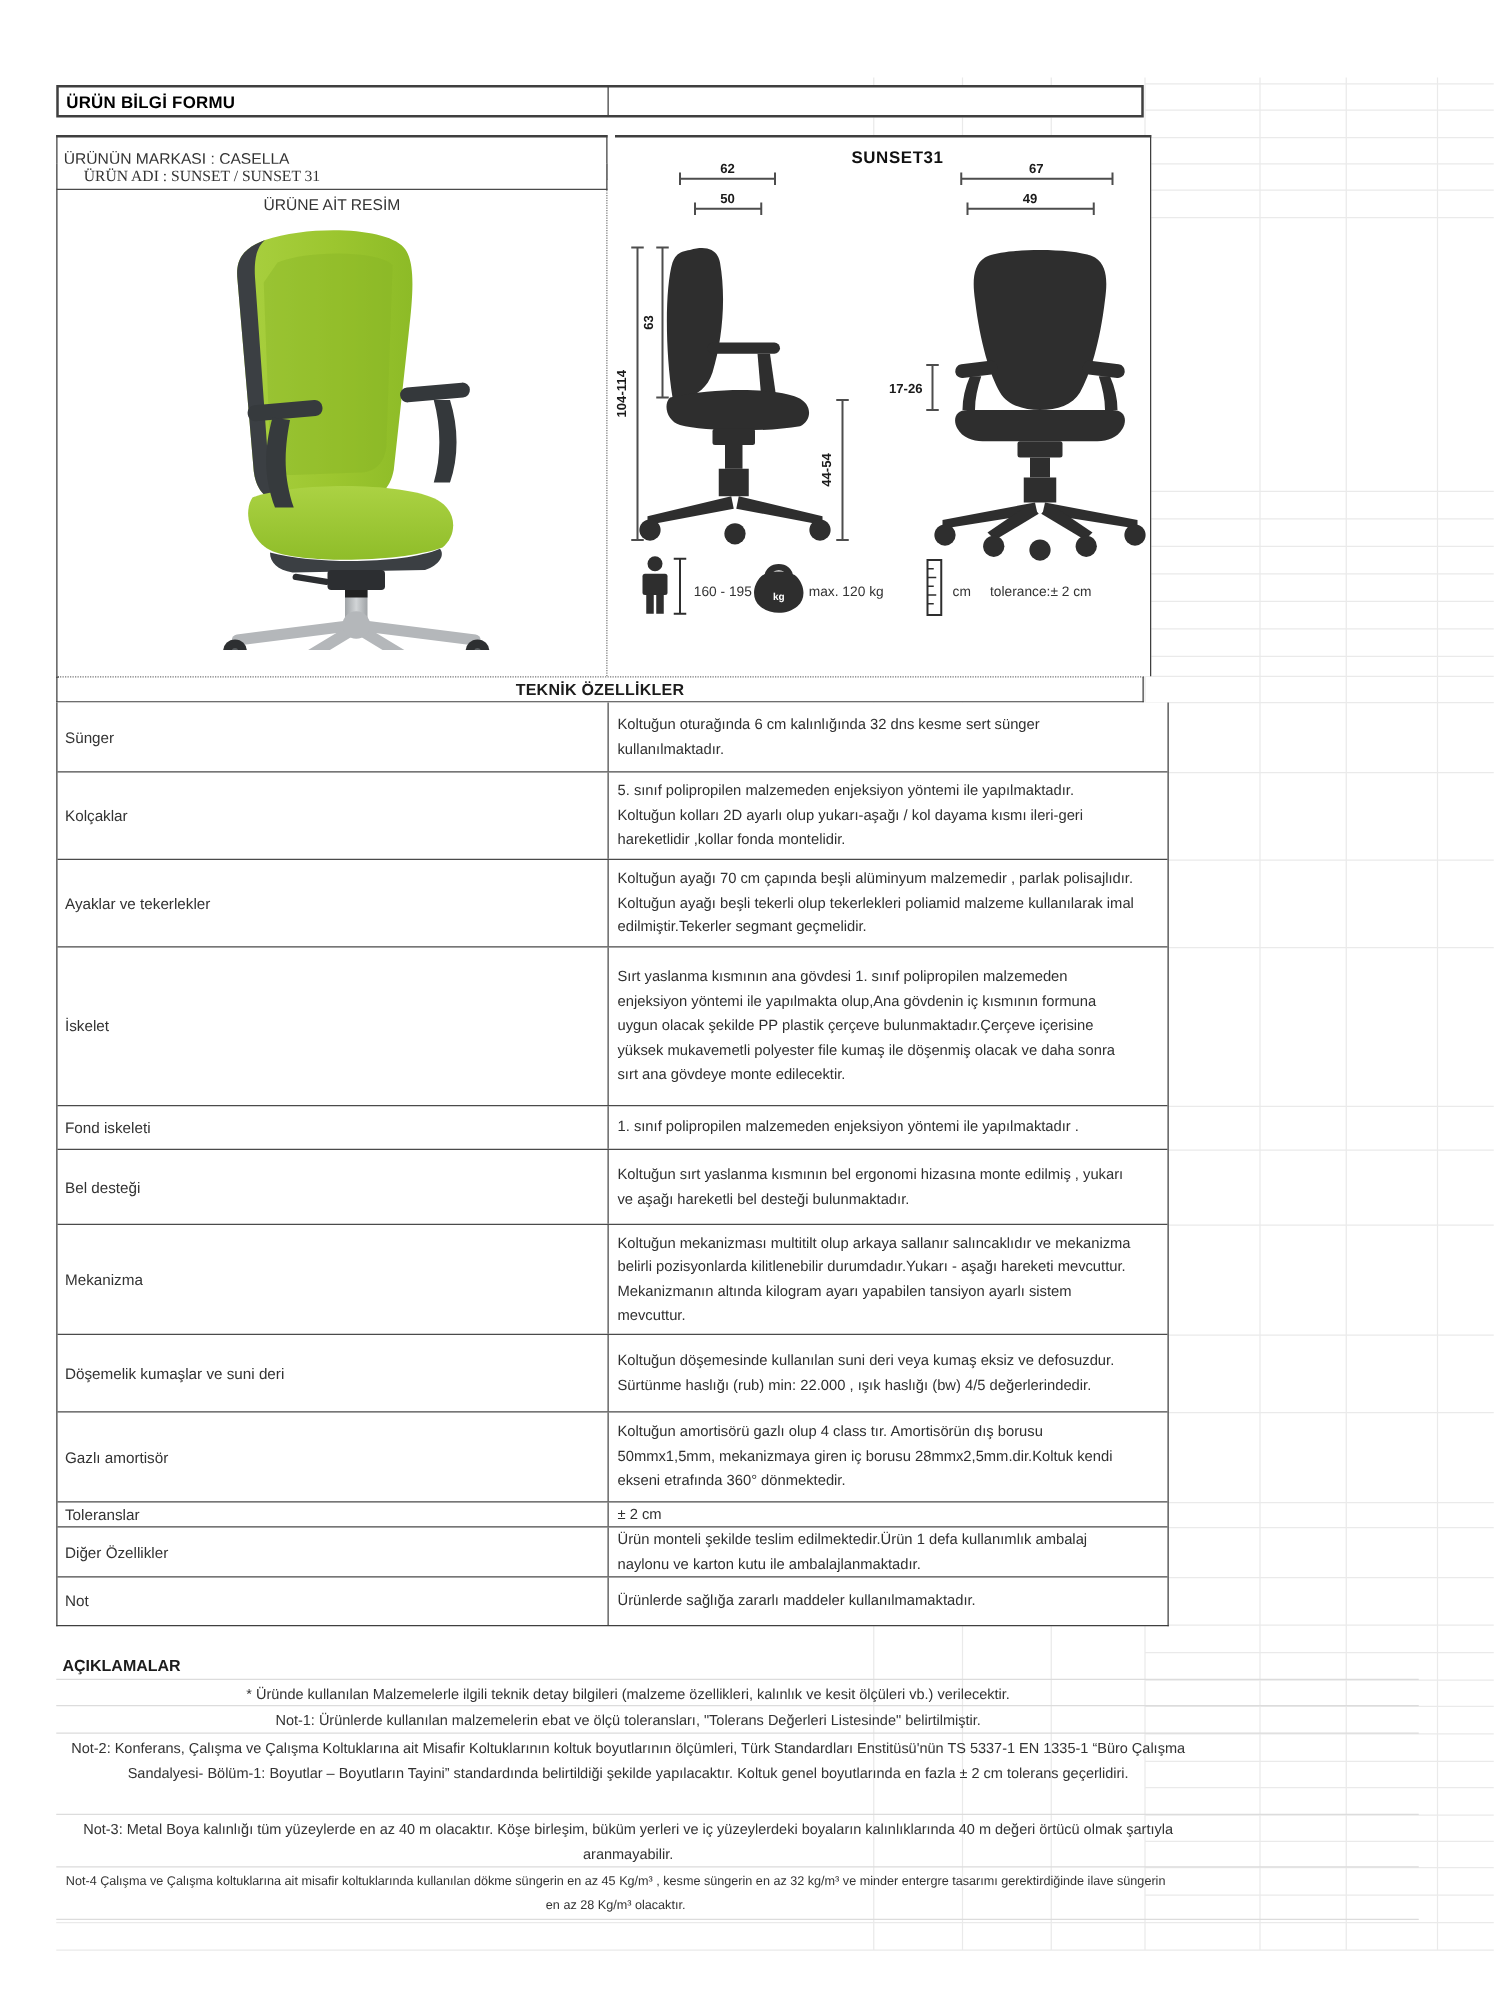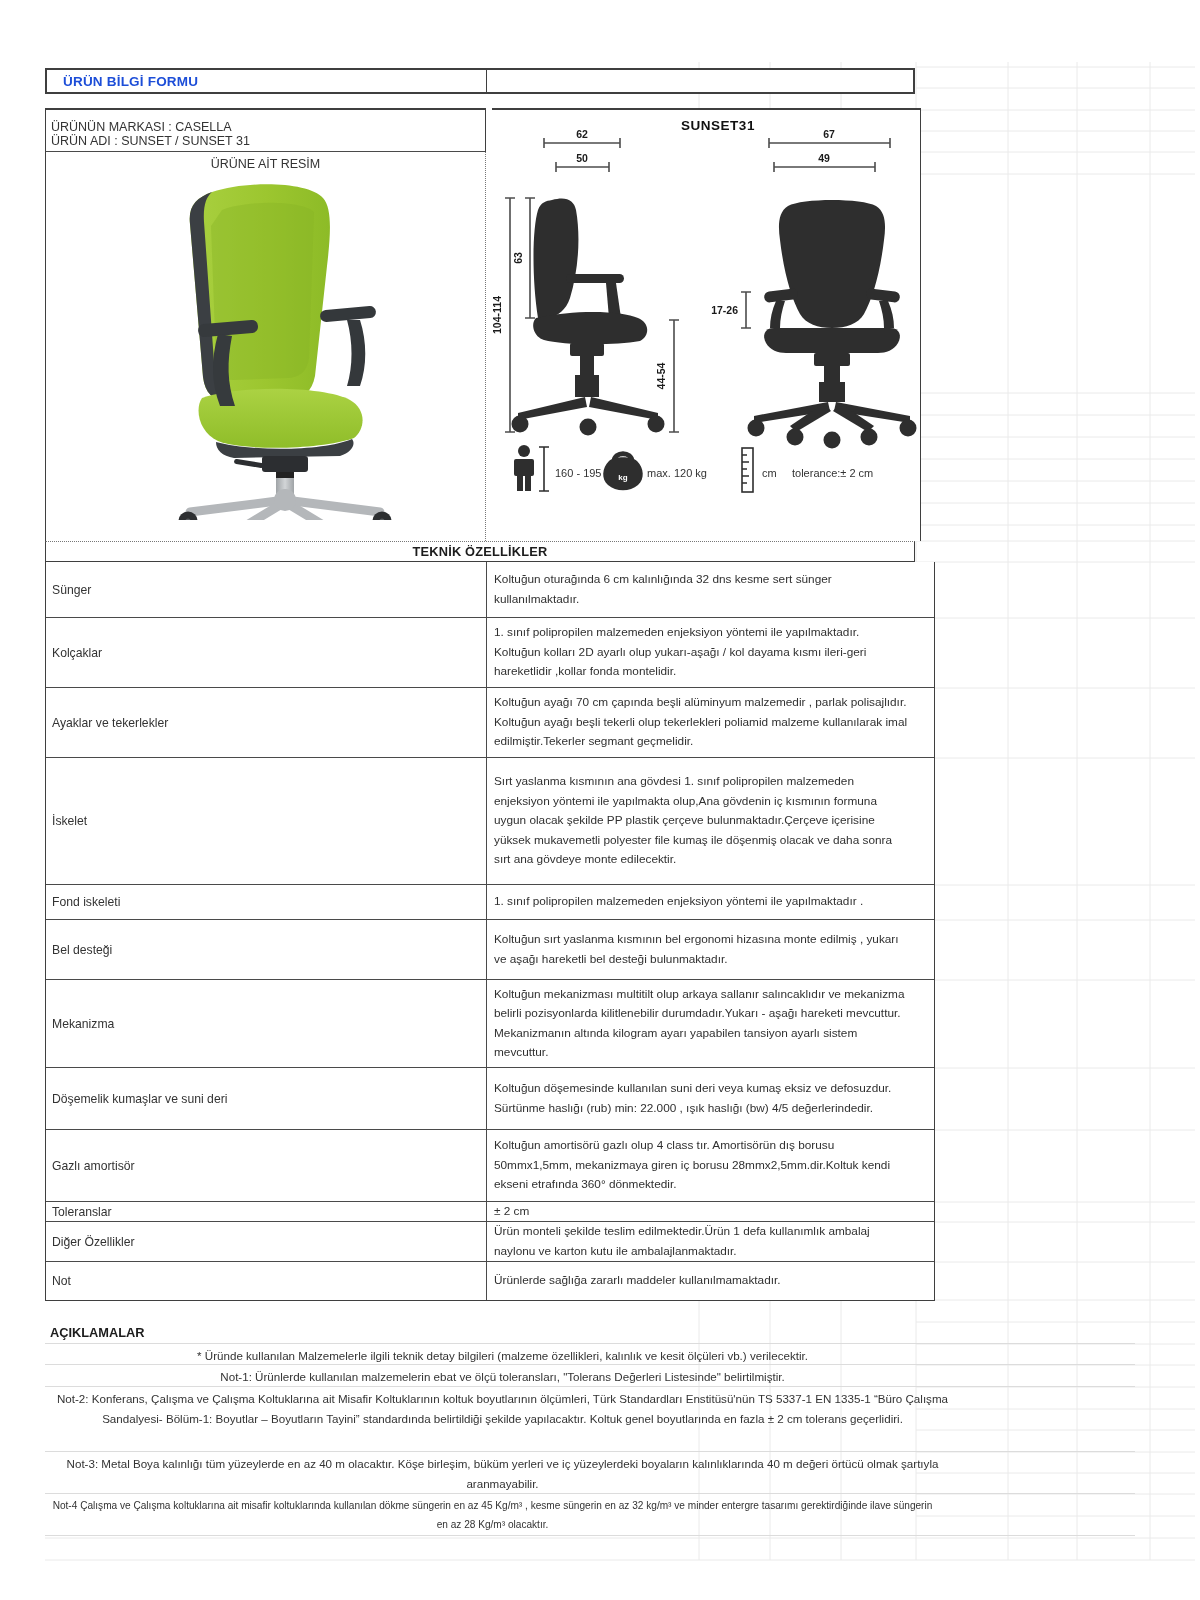--- a/index.html
+++ b/index.html
@@ -8,36 +8,36 @@
     font-family:"Liberation Sans","DejaVu Sans",sans-serif;color:#2e2e2e;
     overflow:hidden;
   }
   .abs{position:absolute;box-sizing:border-box;}
   
   #gridlayer{left:0;top:0;width:1200px;height:1600px;z-index:0;}
   
   .titlebar{
     left:45px;top:68px;width:870px;height:26px;background:#fff;
     border:2px solid #3f3f3f;z-index:2;
-    font-size:13.5px;font-weight:bold;color:#1d4ed8;letter-spacing:.2px;
-    display:flex;align-items:center;padding-left:16px;
+    font-size:13.5px;font-weight:bold;color:#000000;letter-spacing:.2px;
+    display:flex;align-items:center;padding-left:6px;
   }
   .titlebar .vdiv{position:absolute;left:439px;top:-1px;bottom:-1px;border-left:1.5px solid #3f3f3f;}
   .gapband{left:45px;top:94px;width:441px;height:14px;background:#fff;z-index:1;}
   .brandrow{
     left:45px;top:108px;width:441px;height:36px;background:#fff;z-index:2;
     border-top:2px solid #3f3f3f;border-left:1.5px solid #3f3f3f;
     border-right:1.5px solid #3f3f3f;border-bottom:1.5px solid #4a4a4a;
     font-size:12.5px;display:flex;align-items:center;padding-left:5px;color:#333;
   }
   .namerow{
     left:45px;top:131px;width:441px;height:21px;background:#fff;z-index:2;
     border-left:1.5px solid #3f3f3f;border-right:1.5px solid #3f3f3f;
     border-bottom:1.5px solid #4a4a4a;
-    font-size:12.5px;display:flex;align-items:center;padding-left:5px;color:#333;
+    font-size:12.5px;display:flex;align-items:center;padding-left:21px;color:#333;font-family:Liberation Serif, serif;
   }
   .imagecell{
     left:45px;top:152px;width:441px;height:389px;background:#fff;z-index:1;
     border-left:1.5px solid #3f3f3f;border-right:1.4px dotted #777;
   }
   .imagecell .caption{
     height:24px;display:flex;align-items:center;justify-content:center;
     font-size:12.5px;color:#333;
   }
   .diagrambox{
@@ -256,21 +256,21 @@
 
 <div class="abs specheader">TEKNİK ÖZELLİKLER</div>
 
 <div class="abs spectable">
   <div class="srow" style="height:56px">
     <div class="slabel">Sünger</div>
     <div class="svalue">Koltuğun oturağında 6 cm  kalınlığında 32 dns kesme sert sünger kullanılmaktadır.</div>
   </div>
   <div class="srow" style="height:70px">
     <div class="slabel">Kolçaklar</div>
-    <div class="svalue"> 1. sınıf polipropilen malzemeden enjeksiyon yöntemi ile yapılmaktadır. Koltuğun kolları 2D ayarlı olup yukarı-aşağı / kol dayama kısmı ileri-geri hareketlidir ,kollar  fonda montelidir.</div>
+    <div class="svalue"> 5. sınıf polipropilen malzemeden enjeksiyon yöntemi ile yapılmaktadır. Koltuğun kolları 2D ayarlı olup yukarı-aşağı / kol dayama kısmı ileri-geri hareketlidir ,kollar  fonda montelidir.</div>
   </div>
   <div class="srow" style="height:70px">
     <div class="slabel">Ayaklar ve tekerlekler</div>
     <div class="svalue">Koltuğun ayağı  70 cm çapında beşli alüminyum malzemedir , parlak polisajlıdır. Koltuğun ayağı beşli tekerli olup tekerlekleri poliamid malzeme kullanılarak imal edilmiştir.Tekerler  segmant geçmelidir.</div>
   </div>
   <div class="srow" style="height:127px">
     <div class="slabel">İskelet</div>
     <div class="svalue">Sırt yaslanma kısmının ana gövdesi  1. sınıf polipropilen malzemeden enjeksiyon yöntemi ile yapılmakta olup,Ana gövdenin iç kısmının formuna uygun olacak şekilde PP plastik çerçeve bulunmaktadır.Çerçeve içerisine yüksek mukavemetli polyester file kumaş ile döşenmiş olacak ve daha sonra sırt ana gövdeye monte edilecektir.</div>
   </div>
   <div class="srow" style="height:35px">

